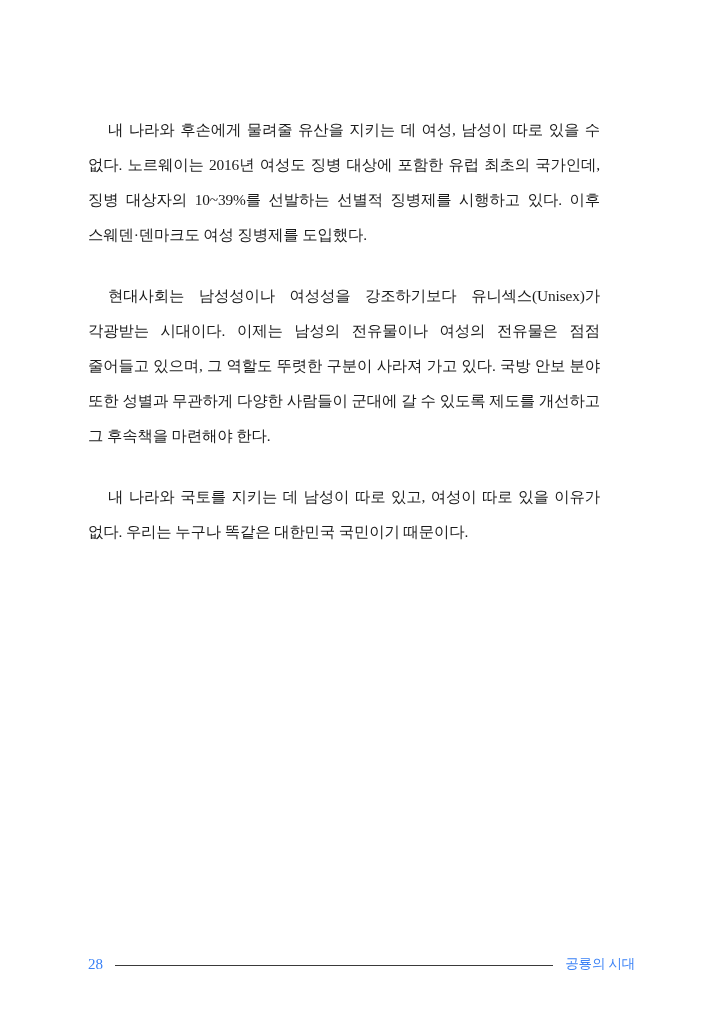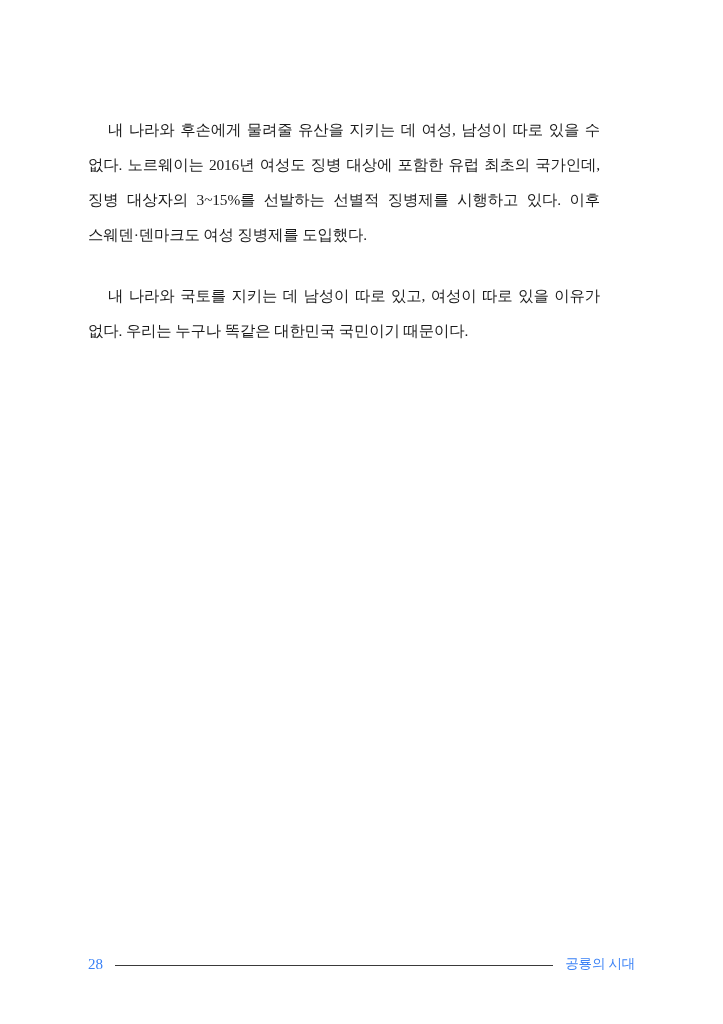--- a/index.html
+++ b/index.html
@@ -81,21 +81,22 @@
     flex: 0 0 auto;
     letter-spacing: -0.2px;
   }
 </style>
 </head>
 <body>
 
 <div class="page">
 
   <div class="content">
-    <p class="para">내 나라와 후손에게 물려줄 유산을 지키는 데 여성, 남성이 따로 있을 수 없다. 노르웨이는 2016년 여성도 징병 대상에 포함한 유럽 최초의 국가인데, 징병 대상자의 3~15%를 선발하는 선별적 징병제를 시행하고 있다. 이후 스웨덴·덴마크도 여성 징병제를 도입했다.</p>
+    <p class="para">내 나라와 후손에게 물려줄 유산을 지키는 데 여성, 남성이 따로 있을 수 없다. 노르웨이는 2016년 여성도 징병 대상에 포함한 유럽 최초의 국가인데, 징병 대상자의 10~39%를 선발하는 선별적 징병제를 시행하고 있다. 이후 스웨덴·덴마크도 여성 징병제를 도입했다.</p>
+    <p class="para">현대사회는 남성성이나 여성성을 강조하기보다 유니섹스(Unisex)가 각광받는 시대이다. 이제는 남성의 전유물이나 여성의 전유물은 점점 줄어들고 있으며, 그 역할도 뚜렷한 구분이 사라져 가고 있다. 국방 안보 분야 또한 성별과 무관하게 다양한 사람들이 군대에 갈 수 있도록 제도를 개선하고 그 후속책을 마련해야 한다.</p>
     <p class="para">내 나라와 국토를 지키는 데 남성이 따로 있고, 여성이 따로 있을 이유가 없다. 우리는 누구나 똑같은 대한민국 국민이기 때문이다.</p>
   </div>
 
   <div class="footer">
     <span class="folio">28</span>
     <span class="rule"></span>
     <span class="book-title">공룡의 시대</span>
   </div>
 
 </div>

